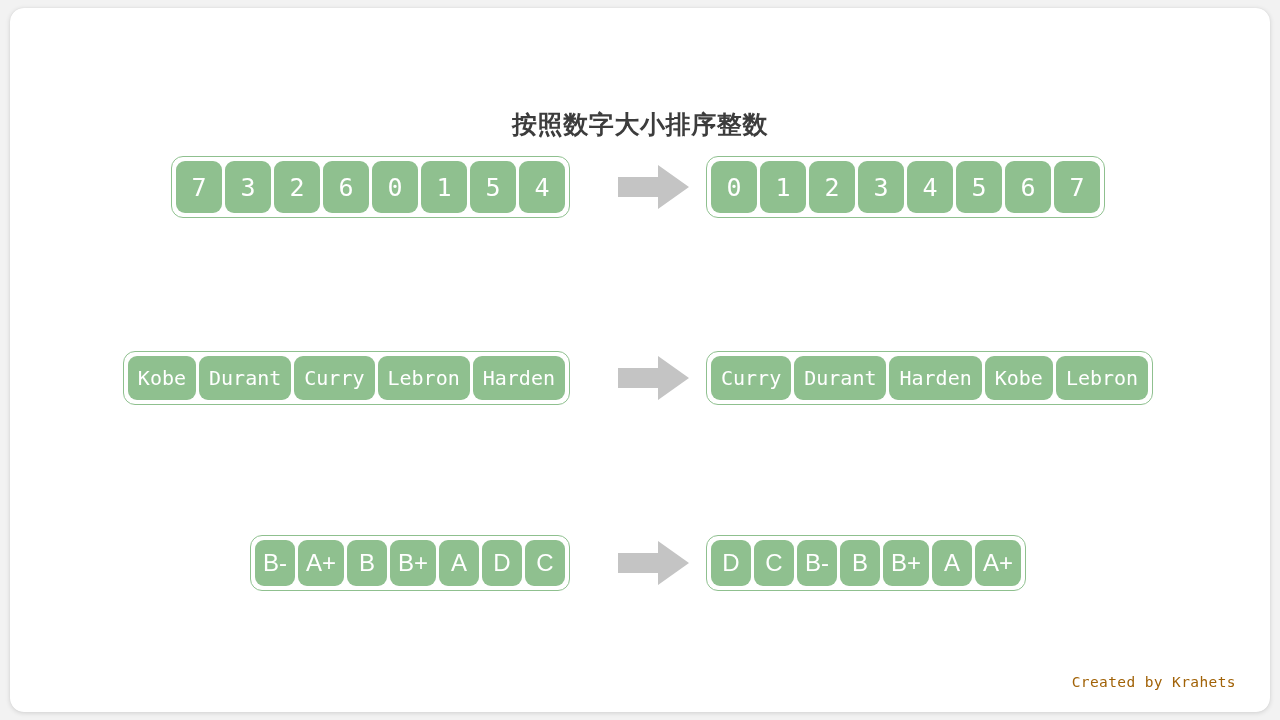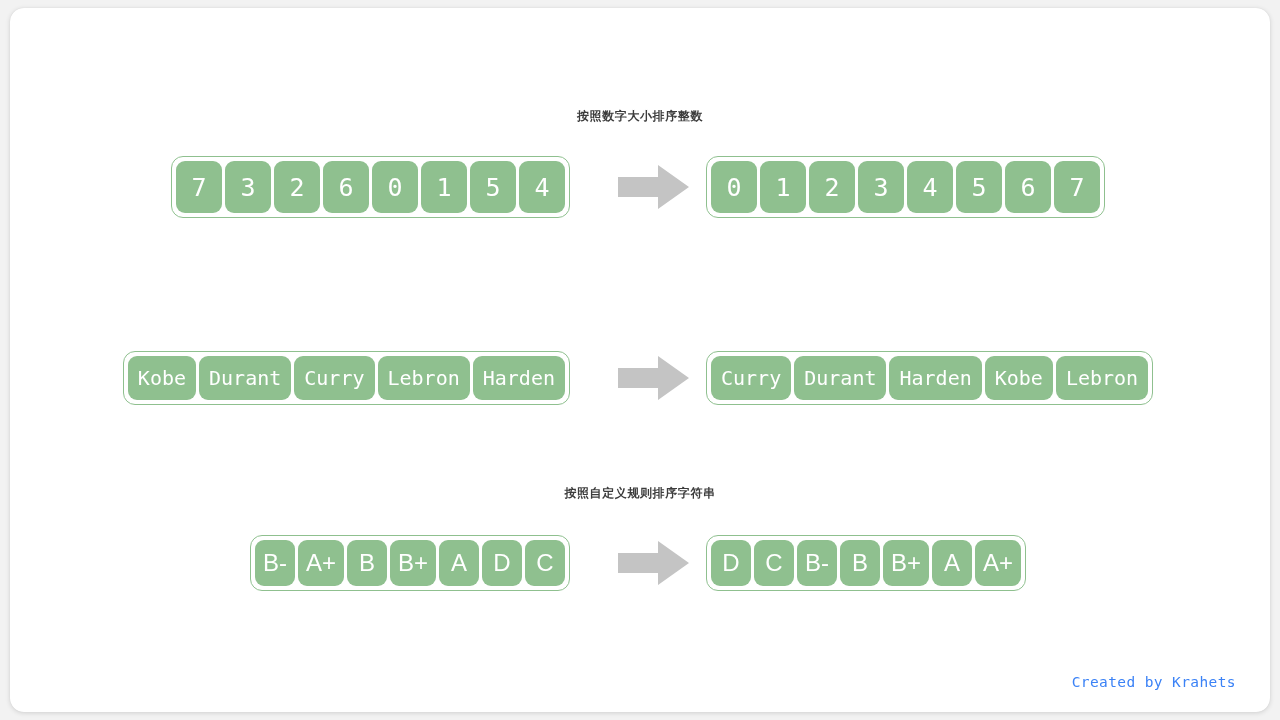--- a/index.html
+++ b/index.html
@@ -29,21 +29,21 @@
   .section {
     position: absolute;
     left: 0;
     width: 1260px;
   }
 
   .section-title {
     text-align: center;
     font-family: "Liberation Sans", sans-serif;
     font-weight: bold;
-    font-size: 12px;
+    font-size: 25px;
     color: #3c3c3c;
     letter-spacing: 0.6px;
     white-space: nowrap;
   }
 
   .row {
     position: relative;
     width: 1260px;
     height: 80px;
   }
@@ -114,21 +114,21 @@
     height: 46px;
   }
   .arrow svg { display: block; }
 
   #footer {
     position: absolute;
     right: 34px;
     bottom: 22px;
     font-family: "DejaVu Sans Mono", "Liberation Mono", monospace;
     font-size: 14.5px;
-    color: #3b82f6;
+    color: #a16207;
     letter-spacing: 0.4px;
     white-space: nowrap;
     text-align: center;
   }
 </style>
 </head>
 <body>
 
 <div id="card">
 
@@ -190,23 +190,20 @@
         <div class="cell">Curry</div>
         <div class="cell">Durant</div>
         <div class="cell">Harden</div>
         <div class="cell">Kobe</div>
         <div class="cell">Lebron</div>
       </div>
 
     </div>
   </div>
 
-  <div class="section" style="top:477px;">
-    <div class="section-title">按照自定义规则排序字符串</div>
-  </div>
   <div class="section" style="top:515px;">
     <div class="row">
 
       <div class="array left sans r-grade">
         <div class="cell">B-</div>
         <div class="cell">A+</div>
         <div class="cell">B</div>
         <div class="cell">B+</div>
         <div class="cell">A</div>
         <div class="cell">D</div>

